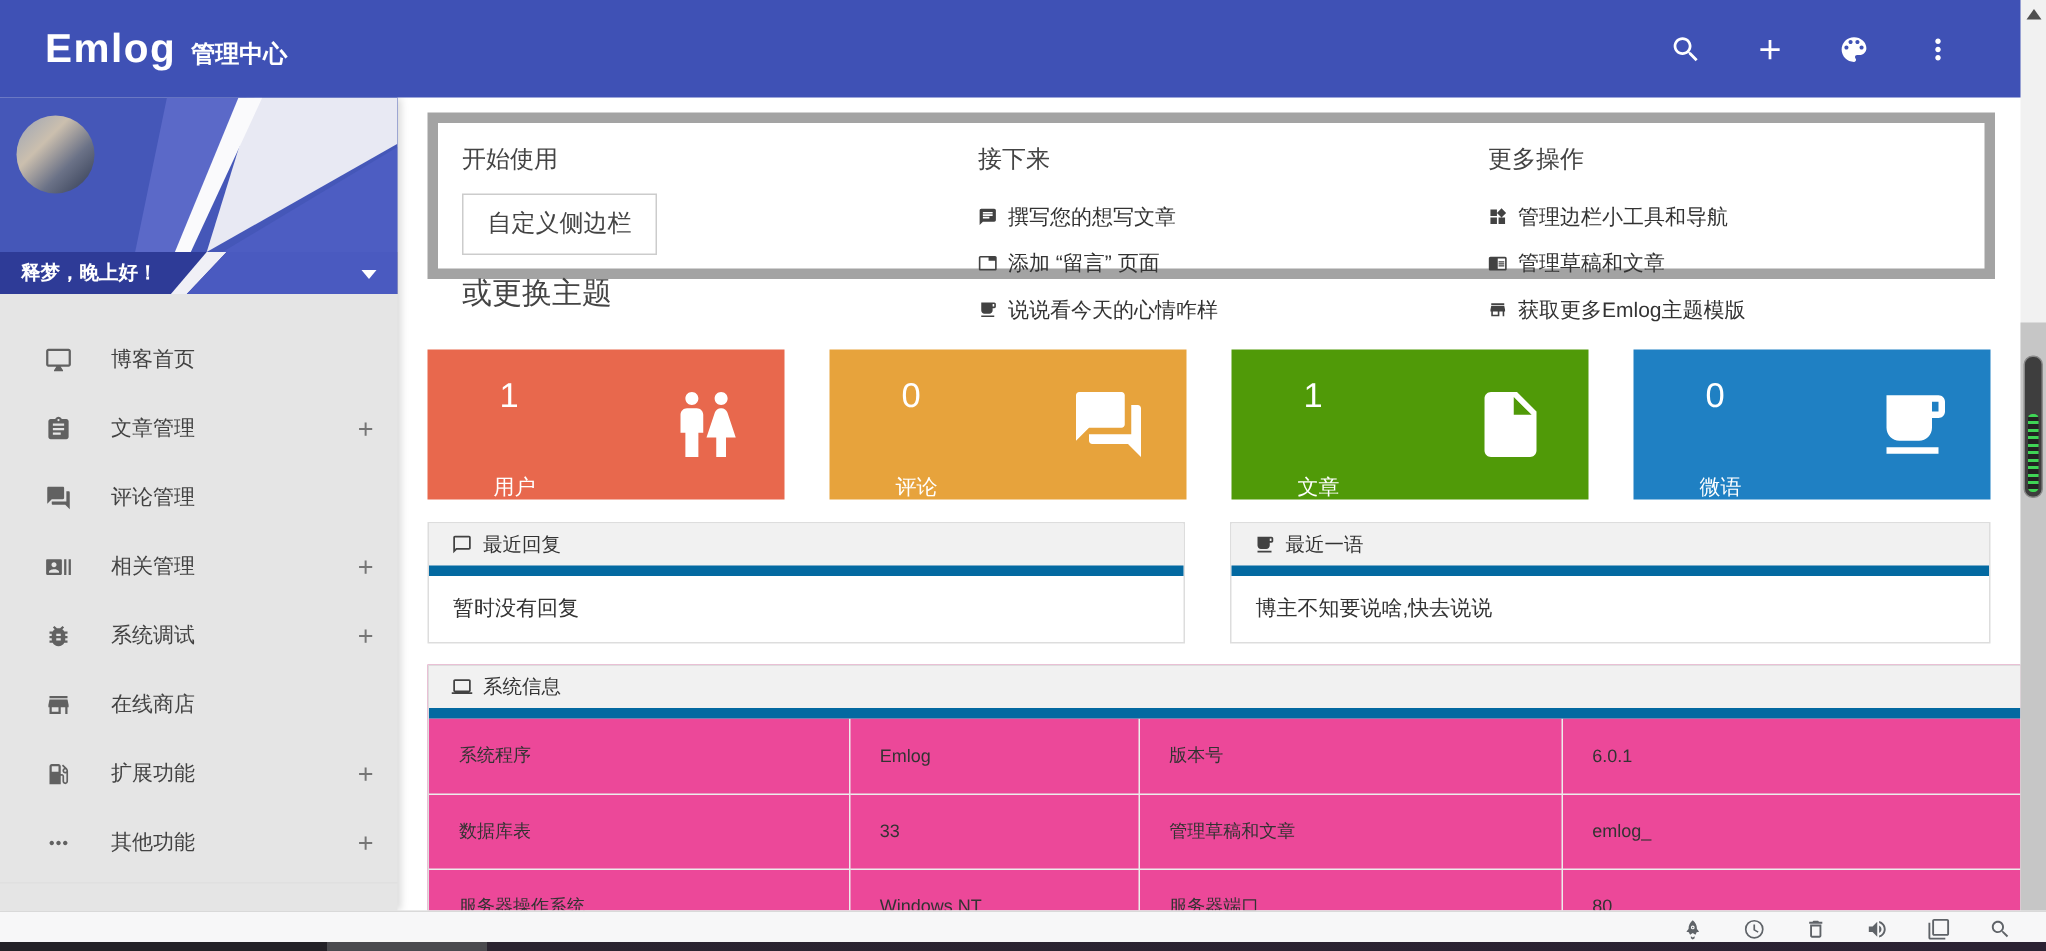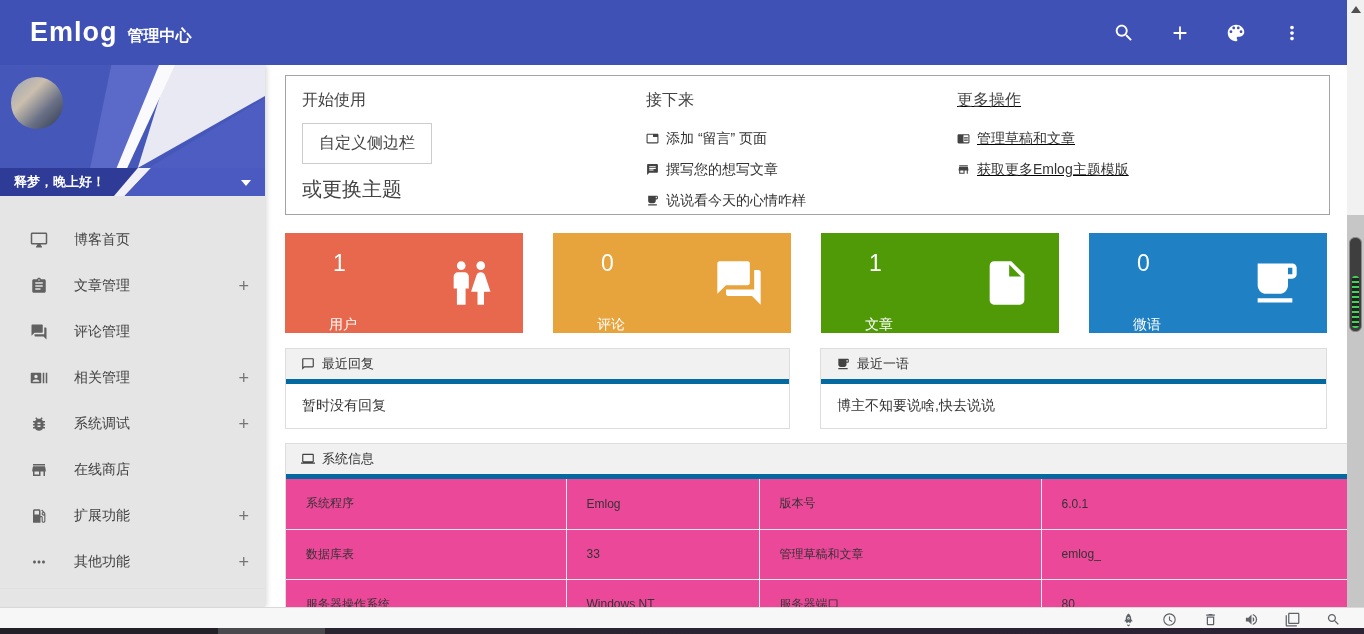--- a/index.html
+++ b/index.html
@@ -40,42 +40,42 @@
   .menu-item { position:relative; height:46px; display:flex; align-items:center; padding-left:30px; cursor:pointer; }
   .mi-icon { width:18px; height:18px; margin-right:26px; display:flex; align-items:center; }
   .mi-icon svg { width:18px; height:18px; fill:#616161; }
   .mi-label { font-size:14px; color:#424242; }
   .mi-plus { position:absolute; right:16px; top:0; line-height:46px; font-size:18px; color:#757575; }
   .sb-divider { position:absolute; left:0; top:523px; width:265px; border-top:1px solid #e0e0e0; }
 
   
   .main { position:absolute; left:265px; top:65px; width:1082px; height:542px; background:#fff; overflow:hidden; }
 
-  .welcome { position:absolute; left:20px; top:10px; width:1045px; height:140px; background:#fff; border:1px solid #a3a3a3; }
+  .welcome { position:absolute; left:20px; top:10px; width:1045px; height:111px; background:#fff; border:7px solid #a3a3a3; }
   .wcol { position:absolute; top:14px; }
   .wcol.c1 { left:16px; width:330px; }
   .wcol.c2 { left:360px; width:330px; }
-  .wcol.c3 { left:671px; width:330px;text-decoration:underline; }
+  .wcol.c3 { left:700px; width:330px; }
   .wcol-title { font-size:16px; color:#444; margin-bottom:12px; }
   .wbtn { display:inline-block; border:1px solid #ccc; background:#fff; padding:9px 16px; font-size:16px; color:#444; cursor:pointer; font-family:inherit; }
   .wlink { display:block; margin-top:12px; font-size:20px; color:#444; text-decoration:none; cursor:pointer; }
   .wlist { list-style:none; }
   .wlist li { display:flex; align-items:center; font-size:14px; color:#333; height:31px; cursor:pointer; }
   .wlist li svg { width:13px; height:13px; fill:#424242; margin-right:7px; flex:none; }
 
   .stats { position:absolute; left:20px; top:168px; width:1045px; height:100px; }
   .card { position:absolute; top:0; width:238px; height:100px; cursor:pointer; color:#fff; }
   .card .num { position:absolute; left:48px; top:17px; font-size:23px; }
   .card .lbl { position:absolute; left:44px; top:51px; font-size:14px;margin-top:32px; }
   .card .cicon { position:absolute; right:26px; top:24px; width:52px; height:52px; }
   .card .cicon svg { width:52px; height:52px; fill:#fff; }
   .card.p0{left:0;} .card.p1{left:268px;} .card.p2{left:536px;} .card.p3{left:804px;}
 
   .panel { position:absolute; background:#fff; border:1px solid #ddd; }
-  .panel-head { height:35px; background:#f1f1f1; border-bottom:5px solid #0369a1; display:flex; align-items:center; padding:0 15px; font-size:13px; color:#333; }
+  .panel-head { height:35px; background:#f1f1f1; border-bottom:7px solid #0369a1; display:flex; align-items:center; padding:0 15px; font-size:13px; color:#333; }
   .panel-head svg { width:14px; height:14px; fill:#424242; margin-right:7px; }
   .panel-body { padding:13px 16px; font-size:14px; color:#333; }
   .p-replies { left:20px; top:283px; width:505px; }
   .p-twitter { left:555px; top:283px; width:507px; }
 
   .sysinfo { position:absolute; left:20px; top:378px; width:1236px; background:#ec4899; border:1px solid #ddd; }
   .sys-head { position:relative; }
   .sys-kebab { position:absolute; right:10px; top:8px; width:20px; height:20px; cursor:pointer; display:flex; align-items:center; justify-content:center; }
   .sys-kebab svg { width:15px; height:15px; fill:#555; margin:0; }
   .sys-table { width:100%; border-collapse:collapse; }
@@ -217,41 +217,47 @@
     <div class="wcol c1">
       <div class="wcol-title">开始使用</div>
       <button class="wbtn">自定义侧边栏</button>
       <a class="wlink">或更换主题</a>
     </div>
     <div class="wcol c2">
       <div class="wcol-title">接下来</div>
       <ul class="wlist">
         <li>
           <svg viewBox="0 0 24 24">
+              <path d="M20 2H4c-1.1 0-2 .9-2 2v18l4-4h14c1.1 0 2-.9 2-2V4c0-1.1-.9-2-2-2zM6 9h12v2H6V9zm8 5H6v-2h8v2zm4-6H6V6h12v2z"></path>
+            </svg>
+          <span>撰写您的想写文章</span>
+        </li>
+        <li>
+          <svg viewBox="0 0 24 24">
               <path d="M21 3H3c-1.1 0-2 .9-2 2v14c0 1.1.9 2 2 2h18c1.1 0 2-.9 2-2V5c0-1.1-.9-2-2-2zm0 16H3V5h10v4h8v10z"></path>
             </svg>
           <span>添加 “留言” 页面</span>
-        </li>
-        <li>
-          <svg viewBox="0 0 24 24">
-              <path d="M20 2H4c-1.1 0-2 .9-2 2v18l4-4h14c1.1 0 2-.9 2-2V4c0-1.1-.9-2-2-2zM6 9h12v2H6V9zm8 5H6v-2h8v2zm4-6H6V6h12v2z"></path>
-            </svg>
-          <span>撰写您的想写文章</span>
         </li>
         <li>
           <svg viewBox="0 0 24 24">
               <path d="M20 3H4v10c0 2.21 1.79 4 4 4h6c2.21 0 4-1.79 4-4v-3h2c1.11 0 2-.89 2-2V5c0-1.11-.89-2-2-2zm0 5h-2V5h2v3zM4 19h16v2H4v-2z"></path>
             </svg>
           <span>说说看今天的心情咋样</span>
         </li>
       </ul>
     </div>
     <div class="wcol c3">
       <div class="wcol-title">更多操作</div>
       <ul class="wlist">
+        <li>
+          <svg viewBox="0 0 24 24">
+              <path d="M13 13v8h8v-8h-8zM3 21h8v-8H3v8zM3 3v8h8V3H3zm13.66-1.31L11 7.34 16.66 13l5.66-5.66-5.66-5.65z"></path>
+            </svg>
+          <span>管理边栏小工具和导航</span>
+        </li>
         <li>
           <svg viewBox="0 0 24 24">
               <path d="M13 12h7v1.5h-7zm0-2.5h7V11h-7zm0 5h7V16h-7zM21 4H3c-1.1 0-2 .9-2 2v13c0 1.1.9 2 2 2h18c1.1 0 2-.9 2-2V6c0-1.1-.9-2-2-2zm0 15h-9V6h9v13z"></path>
             </svg>
           <span>管理草稿和文章</span>
         </li>
         <li>
           <svg viewBox="0 0 24 24">
               <path d="M20 4H4v2h16V4zm1 10v-2l-1-5H4l-1 5v2h1v6h10v-6h4v6h2v-6h1zm-9 4H6v-4h6v4z"></path>
             </svg>

